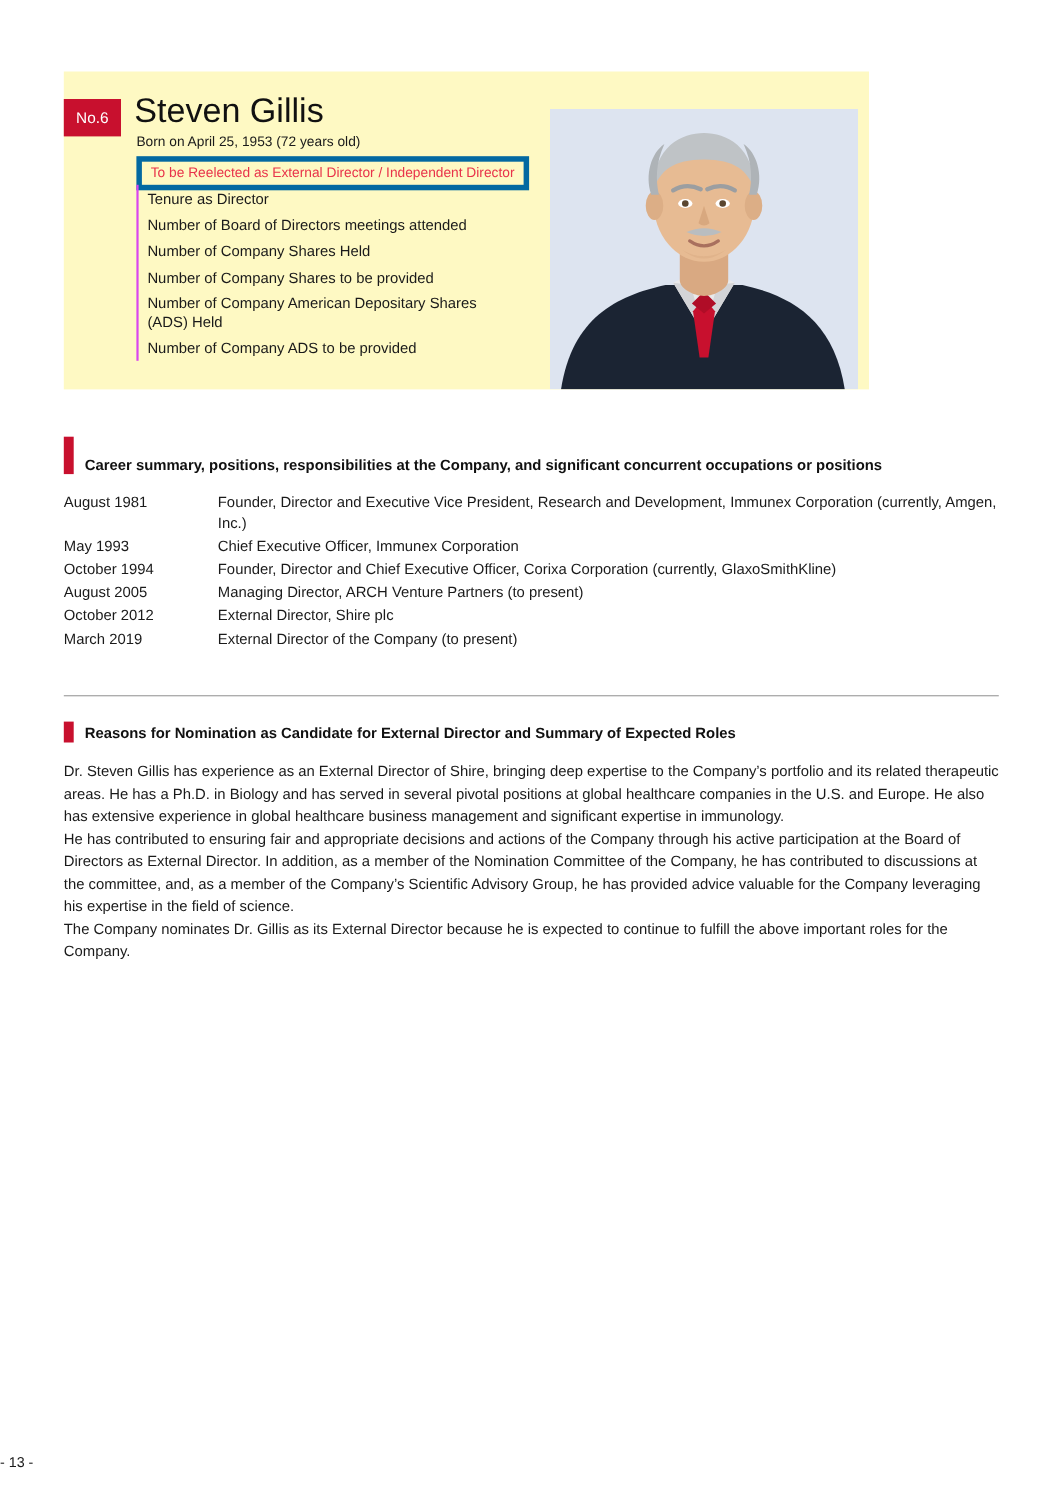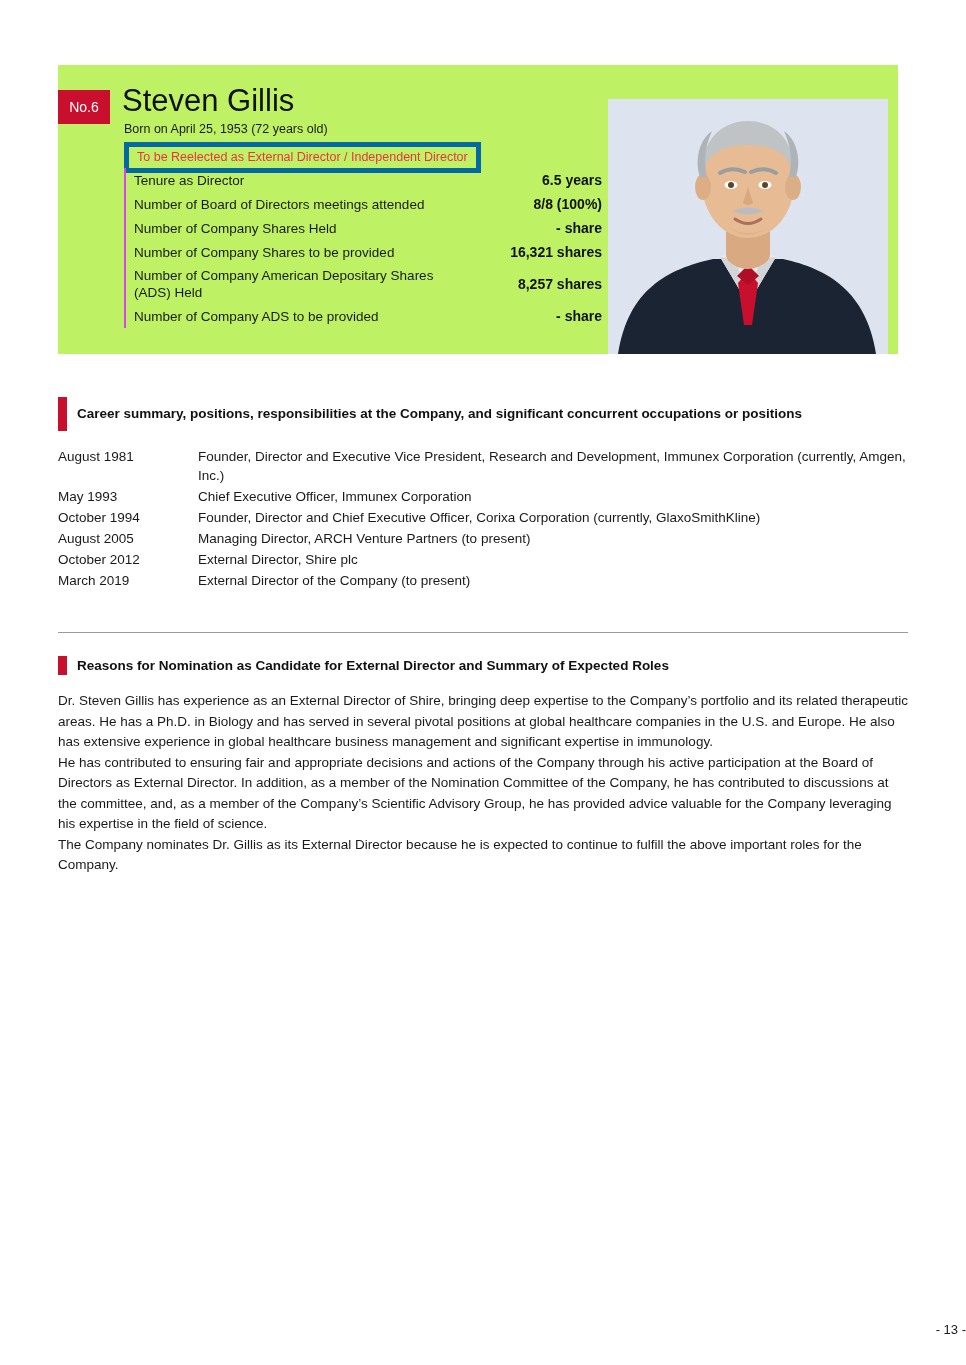--- a/index.html
+++ b/index.html
@@ -21,23 +21,23 @@
     width: 966px;
     height: 1365px;
     box-sizing: border-box;
   }
 
   
   .profile-card {
     position: absolute;
     left: 58px;
     top: 65px;
-    width: 840px;
+    width: 732px;
     height: 289px;
-    background: #bef264;
+    background: #fef9c3;
     box-sizing: border-box;
   }
 
   .no-badge {
     position: absolute;
     left: 0px;
     top: 25px;
     width: 52px;
     height: 34px;
     background: #c8102e;
@@ -121,21 +121,21 @@
   .photo svg { display: block; }
 
   
   .section {
     position: absolute;
     left: 58px;
     width: 850px;
   }
   .sec-head {
     display: flex;
-    align-items: center;
+    align-items: flex-end;
   }
   .sec-bar {
     flex: 0 0 auto;
     width: 9px;
     height: 19px;
     background: #c8102e;
     margin-top: 1px;
     margin-right: 10px;
   }
   .sec-bar.tall { height: 34px; }
@@ -179,21 +179,21 @@
     text-align: left;
   }
   .reasons-body p { margin: 0; }
 
   
   .footer {
     position: absolute;
     left: 0;
     top: 1322px;
     width: 966px;
-    text-align: right;
+    text-align: left;
     font-size: 13px;
     color: #1a1a1a;
   }
 </style>
 </head>
 <body>
 
 <div class="page">
 
   <div class="profile-card">

